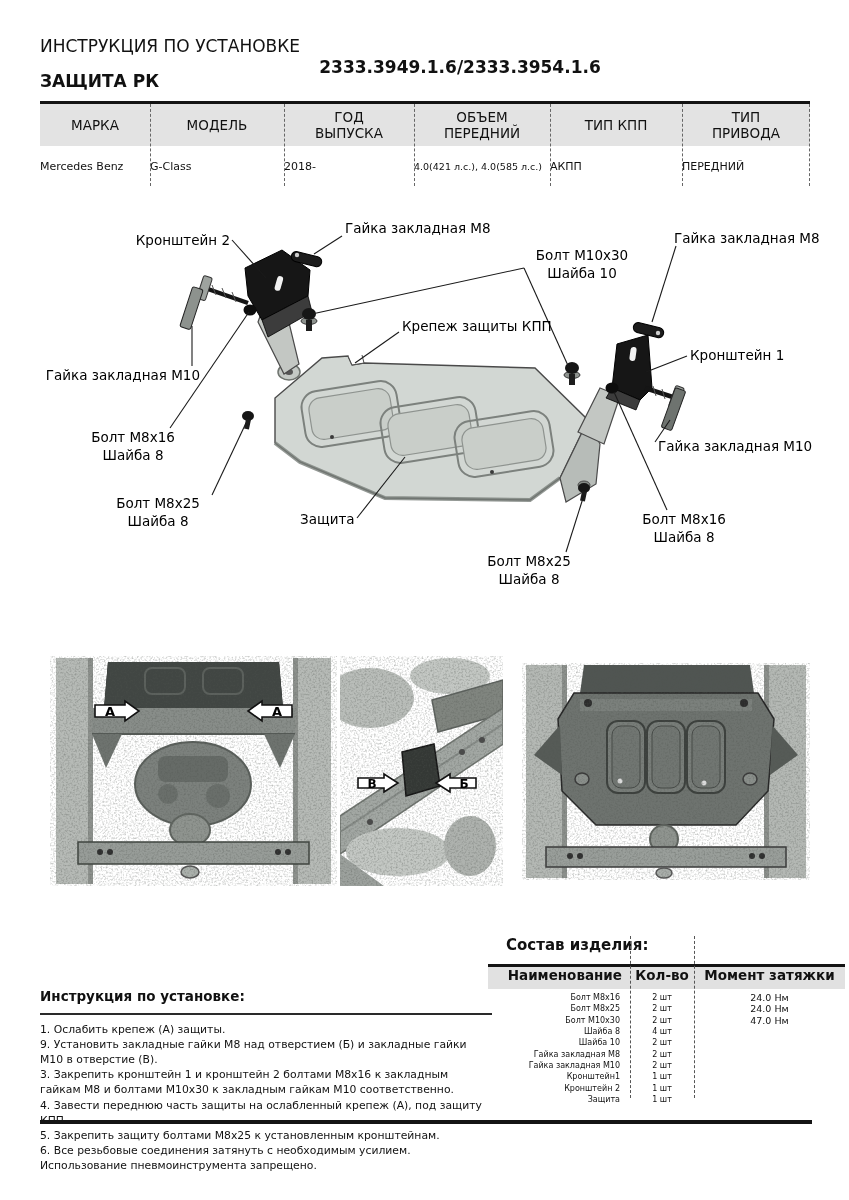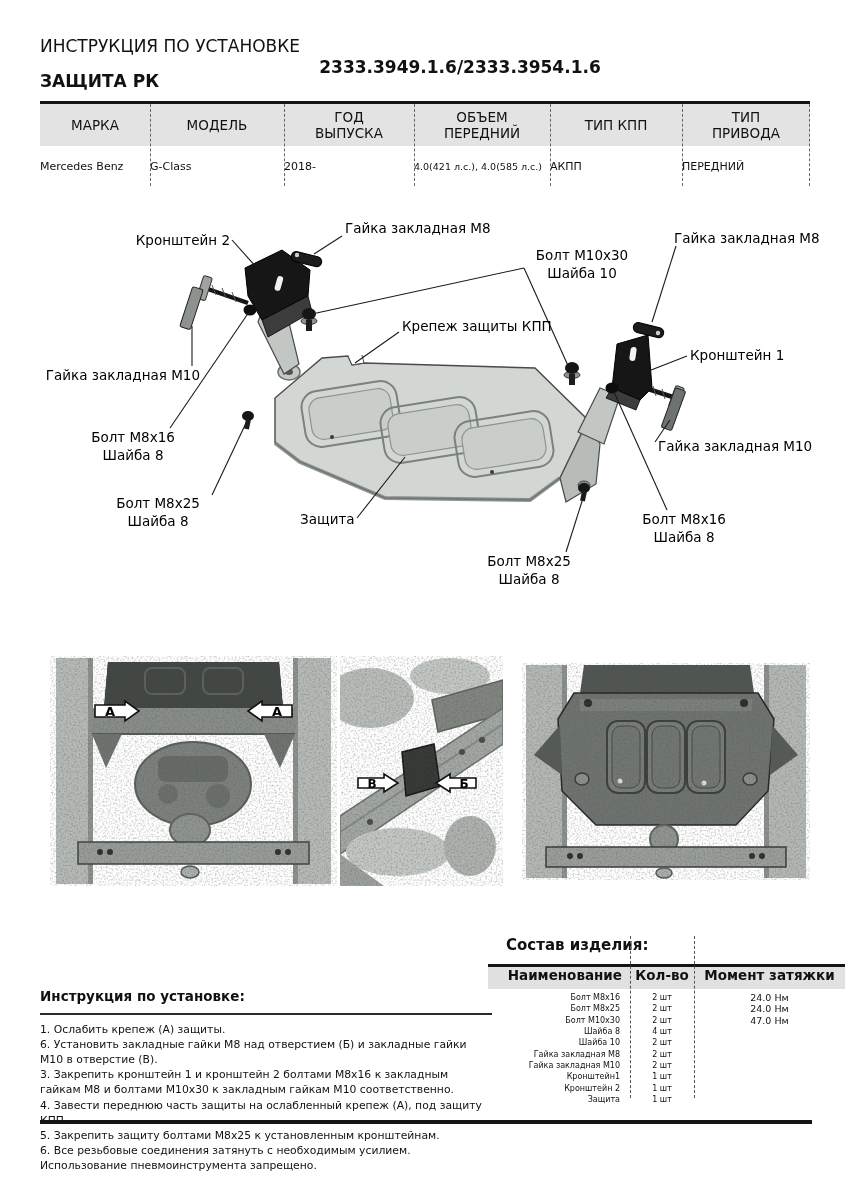--- a/index.html
+++ b/index.html
@@ -326,21 +326,21 @@
     <circle cx="230" cy="193" r="3" fill="#2f2f2f"></circle>
       <circle cx="240" cy="193" r="3" fill="#2f2f2f"></circle>
     <ellipse cx="142" cy="210" rx="8" ry="5" fill="#a9aeaa" stroke="#555" stroke-width="1.5"></ellipse>
     <rect x="0" y="0" width="288" height="217" filter="url(#grain)" opacity="0.5"></rect>
   </svg>
 
   <div class="abs" id="instr">
     <div class="ititle">Инструкция по установке:</div>
     <div class="irule"></div>
     <div class="istep">1. Ослабить крепеж (А) защиты.</div>
-    <div class="istep">6. Установить закладные гайки М8 над отверстием (Б) и закладные гайки М10 в отверстие (В).</div>
+    <div class="istep">9. Установить закладные гайки М8 над отверстием (Б) и закладные гайки М10 в отверстие (В).</div>
     <div class="istep">3. Закрепить кронштейн 1 и кронштейн 2 болтами М8х16 к закладным гайкам М8 и болтами М10х30 к закладным гайкам М10 соответственно.</div>
     <div class="istep">4. Завести переднюю часть защиты на ослабленный крепеж (А), под защиту КПП.</div>
     <div class="istep">5. Закрепить защиту болтами М8х25 к установленным кронштейнам.</div>
     <div class="istep">6. Все резьбовые соединения затянуть с необходимым усилием. Использование пневмоинструмента запрещено.</div>
   </div>
 
   <div class="abs" id="parts">
     <div class="ptitle">Состав изделия:</div>
     <div class="pband"></div>
     <div class="phead">

